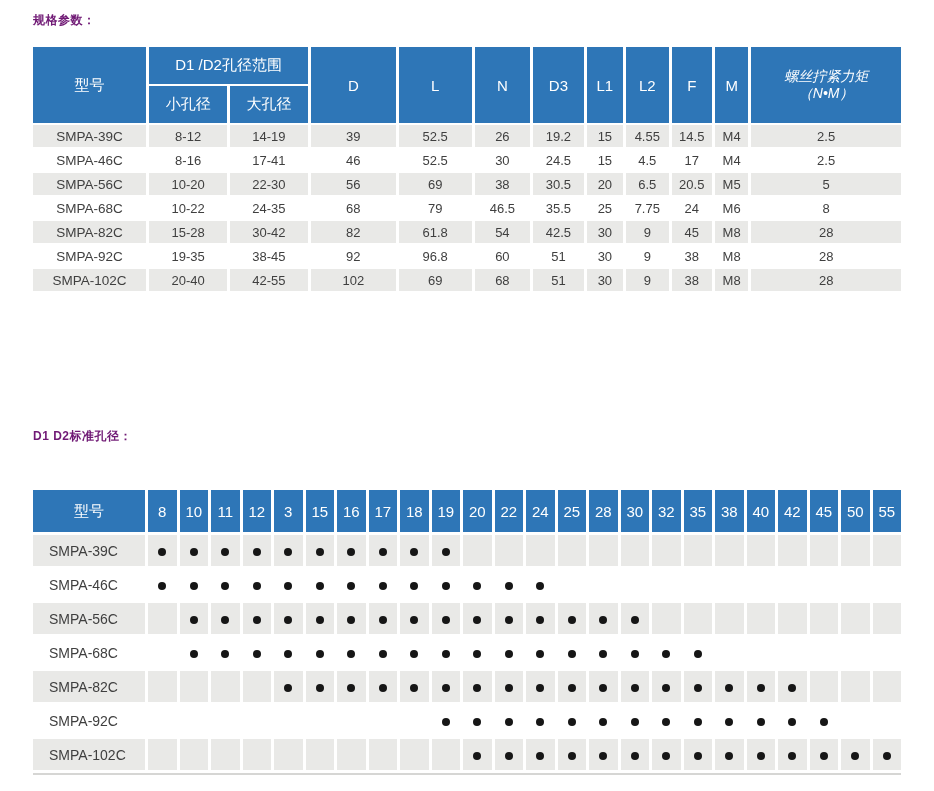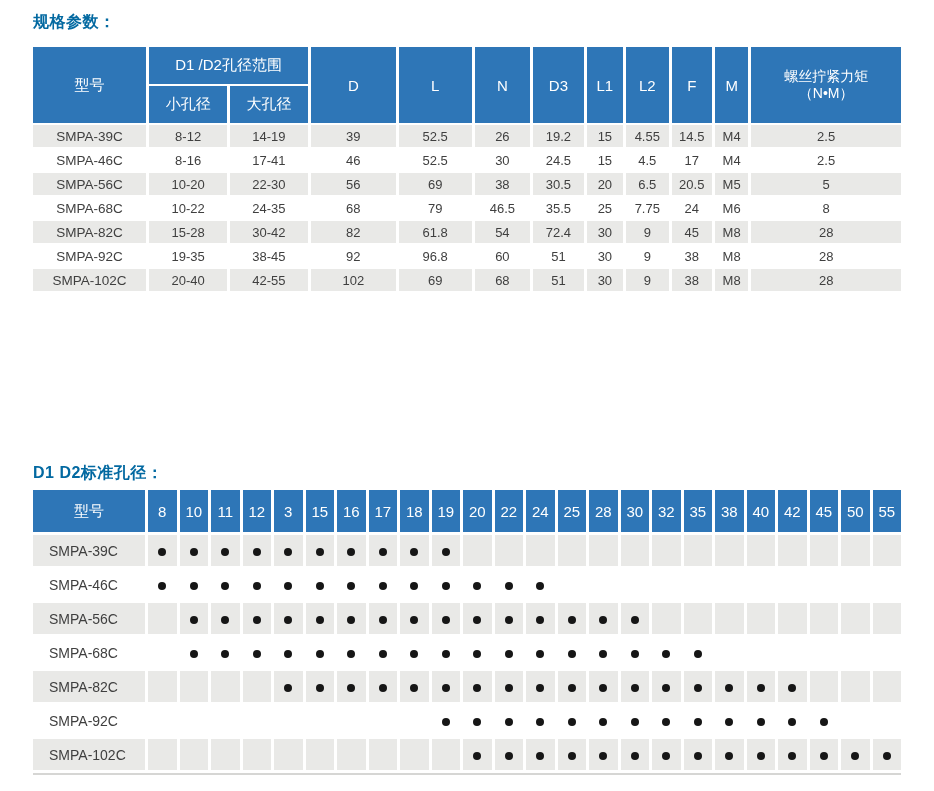--- a/index.html
+++ b/index.html
@@ -11,27 +11,27 @@
   .page {
     position: relative;
     width: 934px;
     height: 791px;
     background: #ffffff;
     overflow: hidden;
   }
   .section-title {
     position: absolute;
     left: 33px;
-    color: #0369a1;
-    font-size: 16px;
+    color: #701a75;
+    font-size: 12px;
     font-weight: bold;
     letter-spacing: 0.5px;
   }
   #spec-title { top: 12px; }
-  #hole-title { top: 463px; }
+  #hole-title { top: 428px; }
 
   table {
     border-collapse: separate;
     table-layout: fixed;
     position: absolute;
   }
   th, td {
     padding: 0;
     overflow: hidden;
     white-space: nowrap;
@@ -50,21 +50,21 @@
   }
 
   
   table.spec-table {
     left: 30px;
     top: 45px;
     width: 874px;
     border-spacing: 3px 2px;
   }
   .spec-table th { font-size: 15px; height: 37px; }
-  .spec-table .torque-line { font-size: 14px; line-height: 17px; }
+  .spec-table .torque-line { font-size: 14px; line-height: 17px; font-style: italic; }
   .spec-table td { font-size: 13px; height: 22px; }
   .spec-table td.model-cell { font-size: 13.5px; }
   .spec-table tbody tr:nth-child(odd) td { background: #e9e9e7; }
   .spec-table tbody tr:nth-child(even) td { background: #ffffff; }
 
   
   table.hole-table {
     left: 30px;
     top: 487px;
     width: 874px;
@@ -198,21 +198,21 @@
           <td>M6</td>
           <td>8</td>
         </tr>
         <tr>
           <td class="model-cell">SMPA-82C</td>
           <td>15-28</td>
           <td>30-42</td>
           <td>82</td>
           <td>61.8</td>
           <td>54</td>
-          <td>72.4</td>
+          <td>42.5</td>
           <td>30</td>
           <td>9</td>
           <td>45</td>
           <td>M8</td>
           <td>28</td>
         </tr>
         <tr>
           <td class="model-cell">SMPA-92C</td>
           <td>19-35</td>
           <td>38-45</td>

